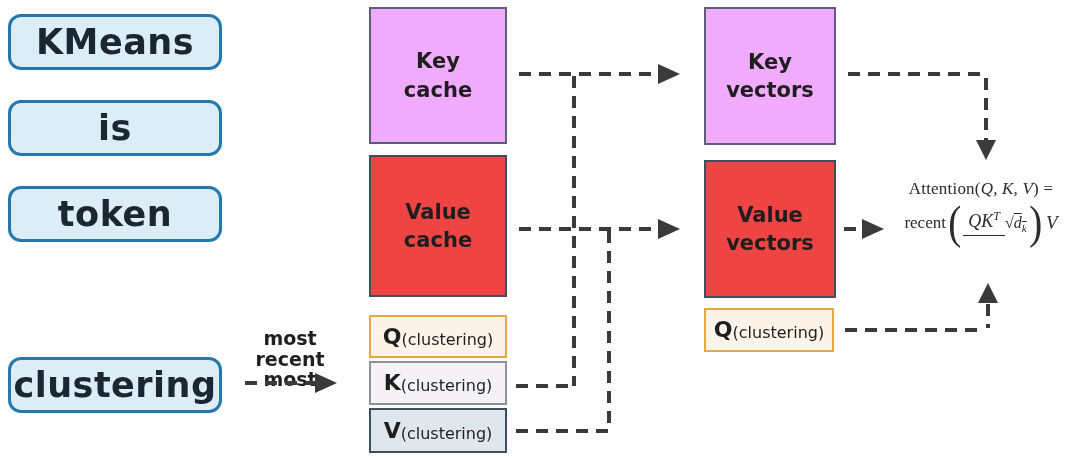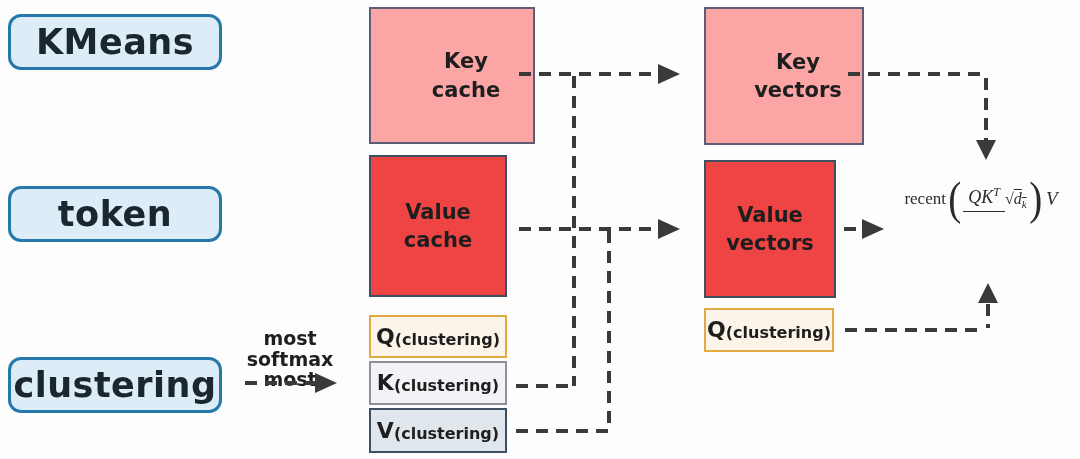--- a/index.html
+++ b/index.html
@@ -24,29 +24,29 @@
     position:absolute;left:228px;top:328px;width:124px;
     text-align:center;font-size:19px;font-weight:700;color:#1f1f1f;line-height:1.08;
   }
 
   
   .box{
     position:absolute;display:flex;flex-direction:column;
     align-items:center;justify-content:center;
     font-size:21px;font-weight:600;color:#1e1e1e;line-height:1.35;
   }
-  .box-key   {background:#fca5a5;border:2px solid #5d5d76;padding-left:28px;}
+  .box-key   {background:#f0abfc;border:2px solid #5d5d76;}
   .box-value {background:#ef4444;border:2px solid #3e505f;}
   .box-q     {background:#fdf4e9;border:2px solid #e2aa41;}
   .box-k     {background:#f4f2f7;border:2px solid #90909b;}
   .box-v     {background:#dfe7ed;border:2px solid #3e505f;}
 
   .qkv-label{display:flex;align-items:flex-start;font-weight:700;}
   .qkv-sym{font-size:22px;}
-  .qkv-sub{font-size:16px;position:relative;top:7px;font-weight:700;}
+  .qkv-sub{font-size:16px;position:relative;top:7px;font-weight:400;}
 
   
   .hdash{position:absolute;height:4px;
     background:repeating-linear-gradient(90deg,#3a3a3a 0 12px,transparent 12px 20px);}
   .vdash{position:absolute;width:4px;
     background:repeating-linear-gradient(180deg,#3a3a3a 0 12px,transparent 12px 20px);}
 
   .ah{position:absolute;width:0;height:0;}
   .ah-right{border-top:10px solid transparent;border-bottom:10px solid transparent;border-left:22px solid #3a3a3a;}
   .ah-down {border-left:10px solid transparent;border-right:10px solid transparent;border-top:20px solid #3a3a3a;}
@@ -68,25 +68,26 @@
   .f-den sub{font-size:11px;font-style:italic;}
   .f-overline{text-decoration:overline;}
   .f-V{font-size:19px;margin-left:2px;}
 </style>
 </head>
 <body>
 
 <div id="canvas">
 
   <div class="token" style="top:14px">KMeans</div>
+  <div class="token" style="top:100px">is</div>
   <div class="token" style="top:186px">token</div>
   <div class="token" style="top:357px">clustering</div>
 
   <div class="annot">
-    <div>most softmax</div>
+    <div>most recent</div>
     <div>most</div>
   </div>
   <div class="hdash" style="left:245px;top:381px;width:70px"></div>
   <div class="ah ah-right" style="left:315px;top:373px"></div>
 
   <div class="box box-key" style="left:369px;top:7px;width:134px;height:133px">
     <span>Key</span>
     <span>cache</span>
   </div>
   <div class="box box-value" style="left:369px;top:155px;width:134px;height:138px">
@@ -145,20 +146,23 @@
   <div class="ah ah-down" style="left:976px;top:140px"></div>
 
   <div class="hdash" style="left:844px;top:227px;width:18px"></div>
   <div class="ah ah-right" style="left:862px;top:219px"></div>
 
   <div class="hdash" style="left:845px;top:328px;width:138px"></div>
   <div class="vdash" style="left:986px;top:304px;height:24px"></div>
   <div class="ah ah-up" style="left:978px;top:283px"></div>
 
   <div class="formula">
+    <div class="f-line1">
+      <span>Attention(</span><span class="f-var">Q, K, V</span><span>) =</span>
+    </div>
     <div class="f-line2">
       <span>recent</span>
       <span class="f-paren">(</span>
       <span class="f-frac">
         <span class="f-num"><span class="f-var">QK</span><sup>T</sup></span>
         <span class="f-den"><span>√</span><span class="f-overline"><span class="f-var">d</span><sub>k</sub></span></span>
       </span>
       <span class="f-paren">)</span>
       <span class="f-var f-V">V</span>
     </div>

